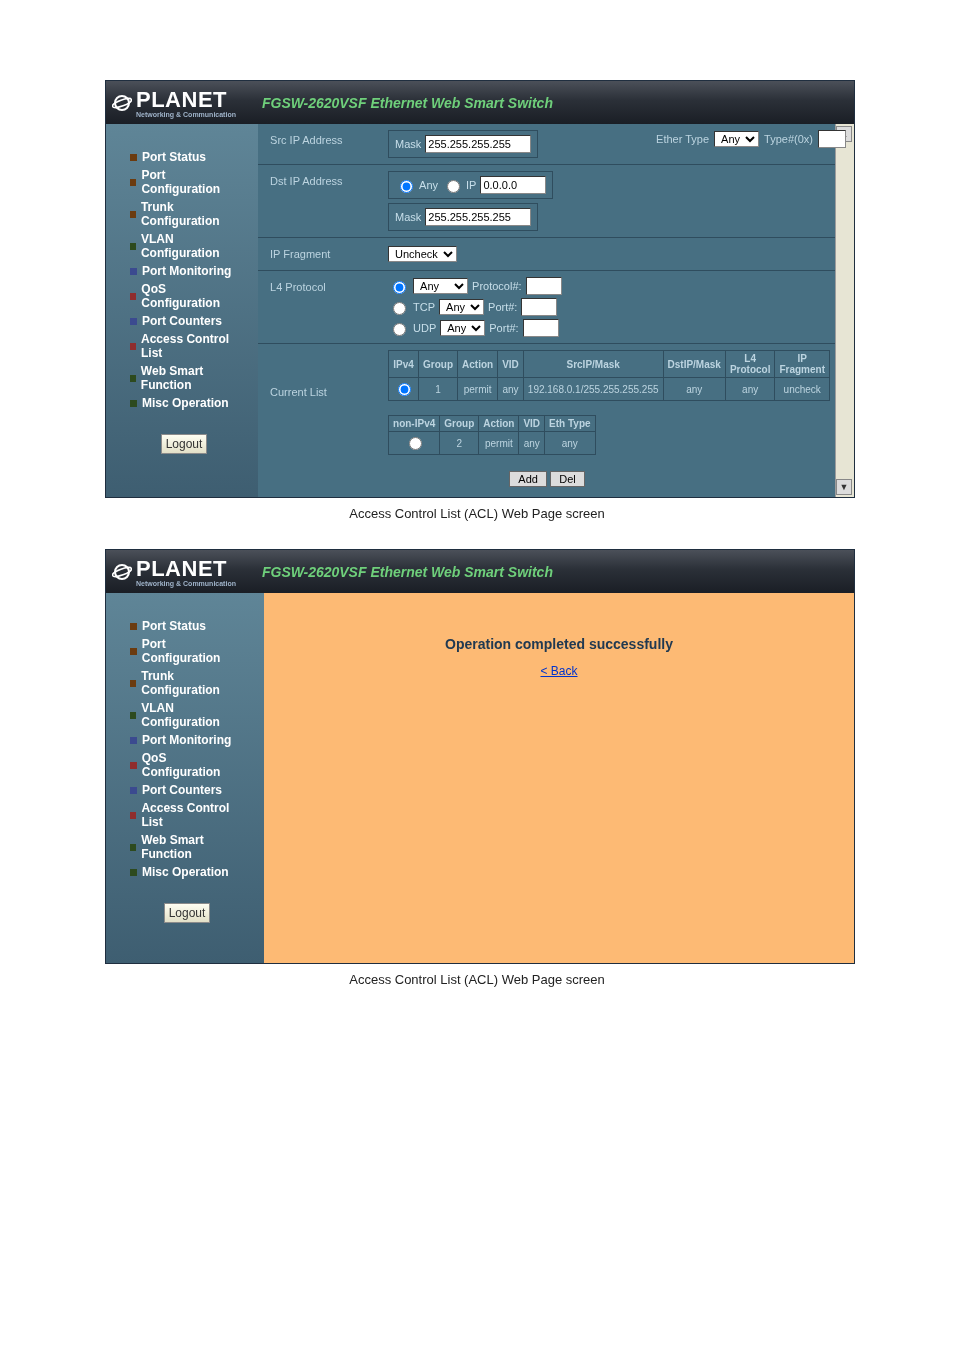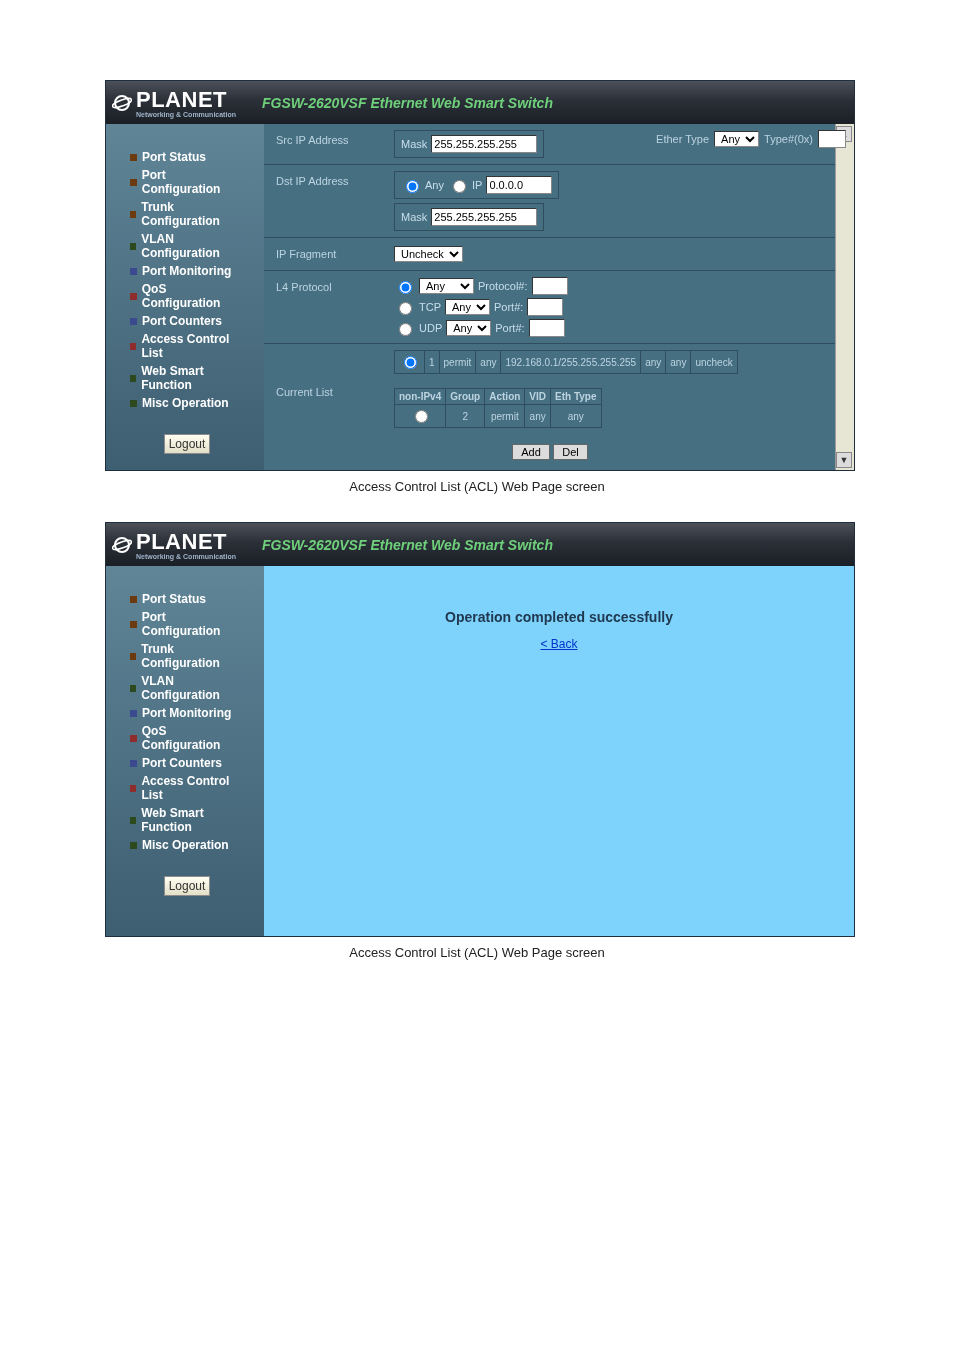--- a/index.html
+++ b/index.html
@@ -296,21 +296,21 @@
   }
   .caption {
     text-align: center;
     font-size: 13px;
     color: #222;
     margin: 8px 0 28px;
   }
   
   .content2 {
     flex: 1;
-    background: #7dd3fc;
+    background: #fdba74;
     padding: 25px 10px;
     text-align: center;
   }
   .success-head {
     color: #203951;
     font-weight: bold;
     font-size: 14px;
     margin: 18px 0 12px;
   }
   .back-link {
@@ -465,20 +465,30 @@
                   <input type="text" class="field" style="width: 30px;">
                 </div>
               </div>
             </div>
 
             <div class="panel-row">
               <div class="row-label" style="padding-top:42px;">Current List</div>
               <div class="row-body" style="flex-direction:column; align-items:flex-start; gap:14px;">
                 <table class="list">
                   <tbody>
+                      <tr>
+                    <th>IPv4</th>
+                    <th>Group</th>
+                    <th>Action</th>
+                    <th>VID</th>
+                    <th>SrcIP/Mask</th>
+                    <th>DstIP/Mask</th>
+                    <th>L4 Protocol</th>
+                    <th>IP Fragment</th>
+                  </tr>
                   <tr>
                     <td><input type="radio" checked="" style=""></td>
                     <td>1</td>
                     <td>permit</td>
                     <td>any</td>
                     <td>192.168.0.1/255.255.255.255</td>
                     <td>any</td>
                     <td>any</td>
                     <td>uncheck</td>
                   </tr>

